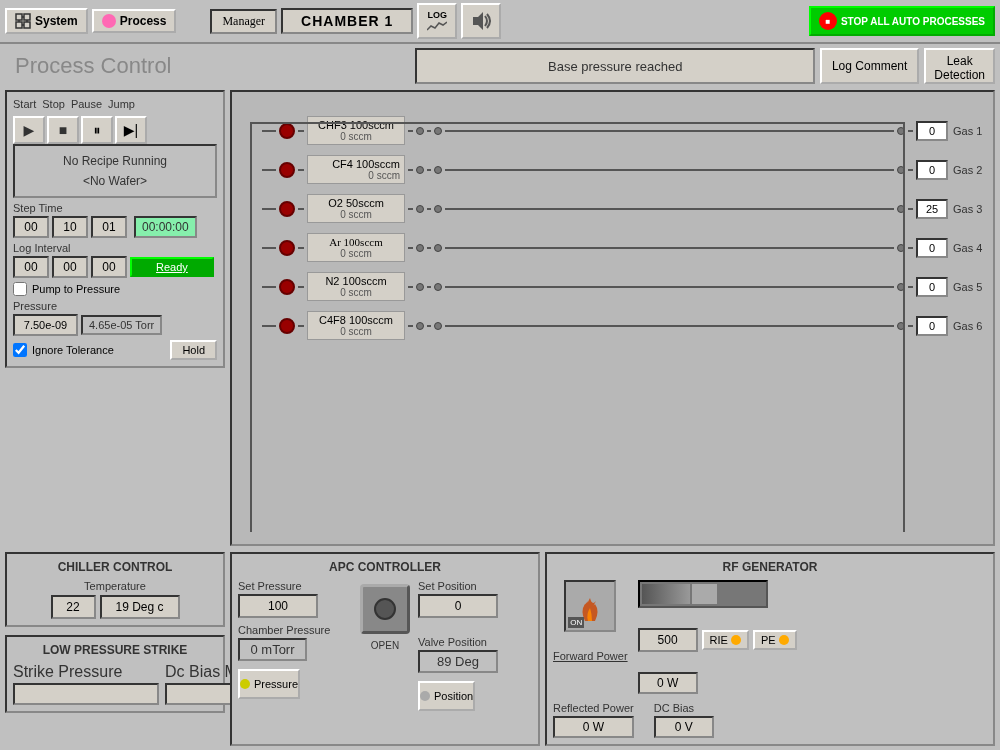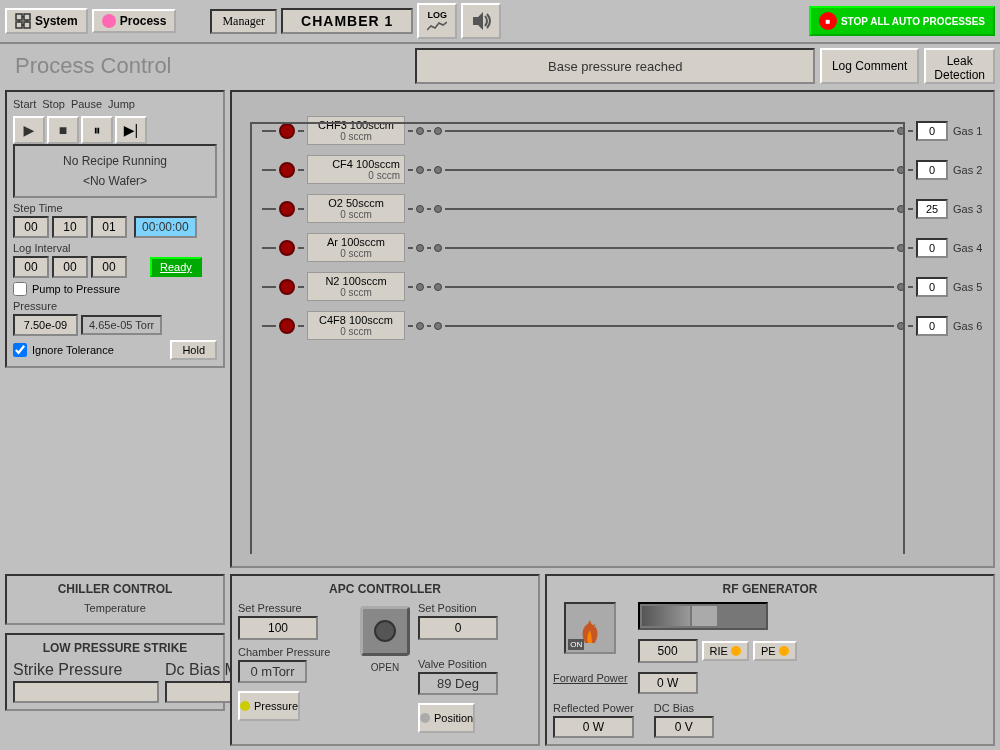--- a/index.html
+++ b/index.html
@@ -199,35 +199,35 @@
     .time-section { margin-top: 4px; }
     .time-label { font-size: 11px; color: #333; margin-bottom: 2px; }
     .time-input {
       width: 36px; height: 22px;
       background: #d4d0c8;
       border: 2px inset #888;
       text-align: center;
       font-size: 12px;
     }
     .timer-display {
-      background: #7dd3fc;
+      background: #86efac;
       border: 2px inset #888;
       padding: 2px 6px;
       font-size: 12px;
       color: #333;
       margin-left: 4px;
     }
     .ready-btn {
       background: #00aa00;
       border: 2px outset #00ff00;
       color: white;
-      padding: 2px 8px;
-      font-size: 11px;
-      cursor: pointer;
-      margin-left: 20px;
+      padding: 2px 24px;
+      font-size: 11px;
+      cursor: pointer;
+      margin-left: 0;
       text-decoration: underline;
     }
 
     .pump-row {
       display: flex;
       align-items: center;
       gap: 5px;
       margin: 4px 0;
     }
     .checkbox-input {
@@ -665,21 +665,21 @@
       <div style="width:8px;height:8px;background:#777;border-radius:50%;border:1px solid #444;"></div>
       <div style="width:5px;height:2px;background:#555;"></div>
       <input style="width: 32px; height: 20px; background: white; border: 2px inset rgb(136, 136, 136); text-align: center; font-size: 11px;" value="25">
       <span style="font-size:11px;color:#333;width:32px;margin-left:2px;">Gas 3</span>
     </div>
           <div style="display: flex; align-items: center; margin-bottom: 10px; gap: 3px; padding-left: 22px;">
       <div style="width:14px;height:2px;background:#555;"></div>
       <div style="width:16px;height:16px;background:#990000;border-radius:50%;border:2px solid #660000;flex-shrink:0;"></div>
       <div style="width:6px;height:2px;background:#555;"></div>
       <div style="background:#d4d0c8;border:1px solid #999;padding:2px 4px;font-size:10px;text-align:center;width:98px;flex-shrink:0;">
-        <div style="font-size:11px;">Ar 100sccm</div>
+        <div style="font-size:11px;font-family:Liberation Serif, serif;">Ar 100sccm</div>
         <div style="font-size:10px;color:#555;">0 sccm</div>
       </div>
       <div style="width:5px;height:2px;background:#555;"></div>
       <div style="width:8px;height:8px;background:#777;border-radius:50%;border:1px solid #444;"></div>
       <div style="width:4px;height:2px;background:#555;"></div>
       <div style="width:8px;height:8px;background:#777;border-radius:50%;border:1px solid #444;"></div>
       <div style="flex:1;height:2px;background:#555;"></div>
       <div style="width:8px;height:8px;background:#777;border-radius:50%;border:1px solid #444;"></div>
       <div style="width:5px;height:2px;background:#555;"></div>
       <input style="width: 32px; height: 20px; background: white; border: 2px inset rgb(136, 136, 136); text-align: center; font-size: 11px;" value="0">
@@ -725,20 +725,24 @@
     </div>
   </div>
 
   <div class="bottom-row">
 
     <div style="display:flex;flex-direction:column;gap:4px;">
       <div class="chiller-box">
         <div class="box-title">CHILLER CONTROL</div>
         <div class="temp-section">
           <div class="temp-label">Temperature</div>
+          <div class="temp-inputs">
+            <input class="temp-set" value="22" style="">
+            <input class="temp-read" style="background: rgb(212, 208, 200);" value="19 Deg c">
+          </div>
         </div>
       </div>
 
       <div class="lps-box">
         <div class="box-title">LOW PRESSURE STRIKE</div>
         <div class="lps-grid">
           <div class="lps-field">
             <span class="lps-label">Strike Pressure</span>
             <input class="lps-input" style="">
           </div>
@@ -808,21 +812,21 @@
           <div style="width:52px;height:52px;background:#aaa;border:2px inset #888;display:flex;align-items:center;justify-content:center;position:relative;">
             <svg width="40" height="40" viewBox="0 0 40 40">
               <path d="M15,35 Q10,25 15,18 Q12,22 18,15 Q16,20 20,12 Q22,20 26,15 Q22,22 25,18 Q30,25 25,35 Z" fill="#cc4400" opacity="0.8"></path>
               <path d="M18,35 Q16,28 20,22 Q22,28 22,35 Z" fill="#ff8800" opacity="0.9"></path>
             </svg>
             <span style="position:absolute;bottom:2px;left:2px;font-size:8px;color:white;background:#555;padding:1px 2px;">ON</span>
           </div>
           <span style="font-size:11px;color:#333;margin-top:18px;text-decoration:underline;">Forward Power</span>
         </div>
 
-        <div style="display:flex;flex-direction:column;gap:9px;">
+        <div style="display:flex;flex-direction:column;gap:20px;">
 
           <div style="width:130px;height:28px;background:#777;border:2px inset #555;display:flex;align-items:center;padding:2px;">
             <div style="width:40%;height:100%;background:linear-gradient(90deg,#555,#999);"></div>
             <div style="width:20%;height:100%;background:#aaa;margin-left:2px;"></div>
           </div>
 
           <div style="display:flex;align-items:center;gap:4px;">
             <input class="rf-power-input" value="500" style="">
             <button class="rie-btn">
               <span>RIE</span>

